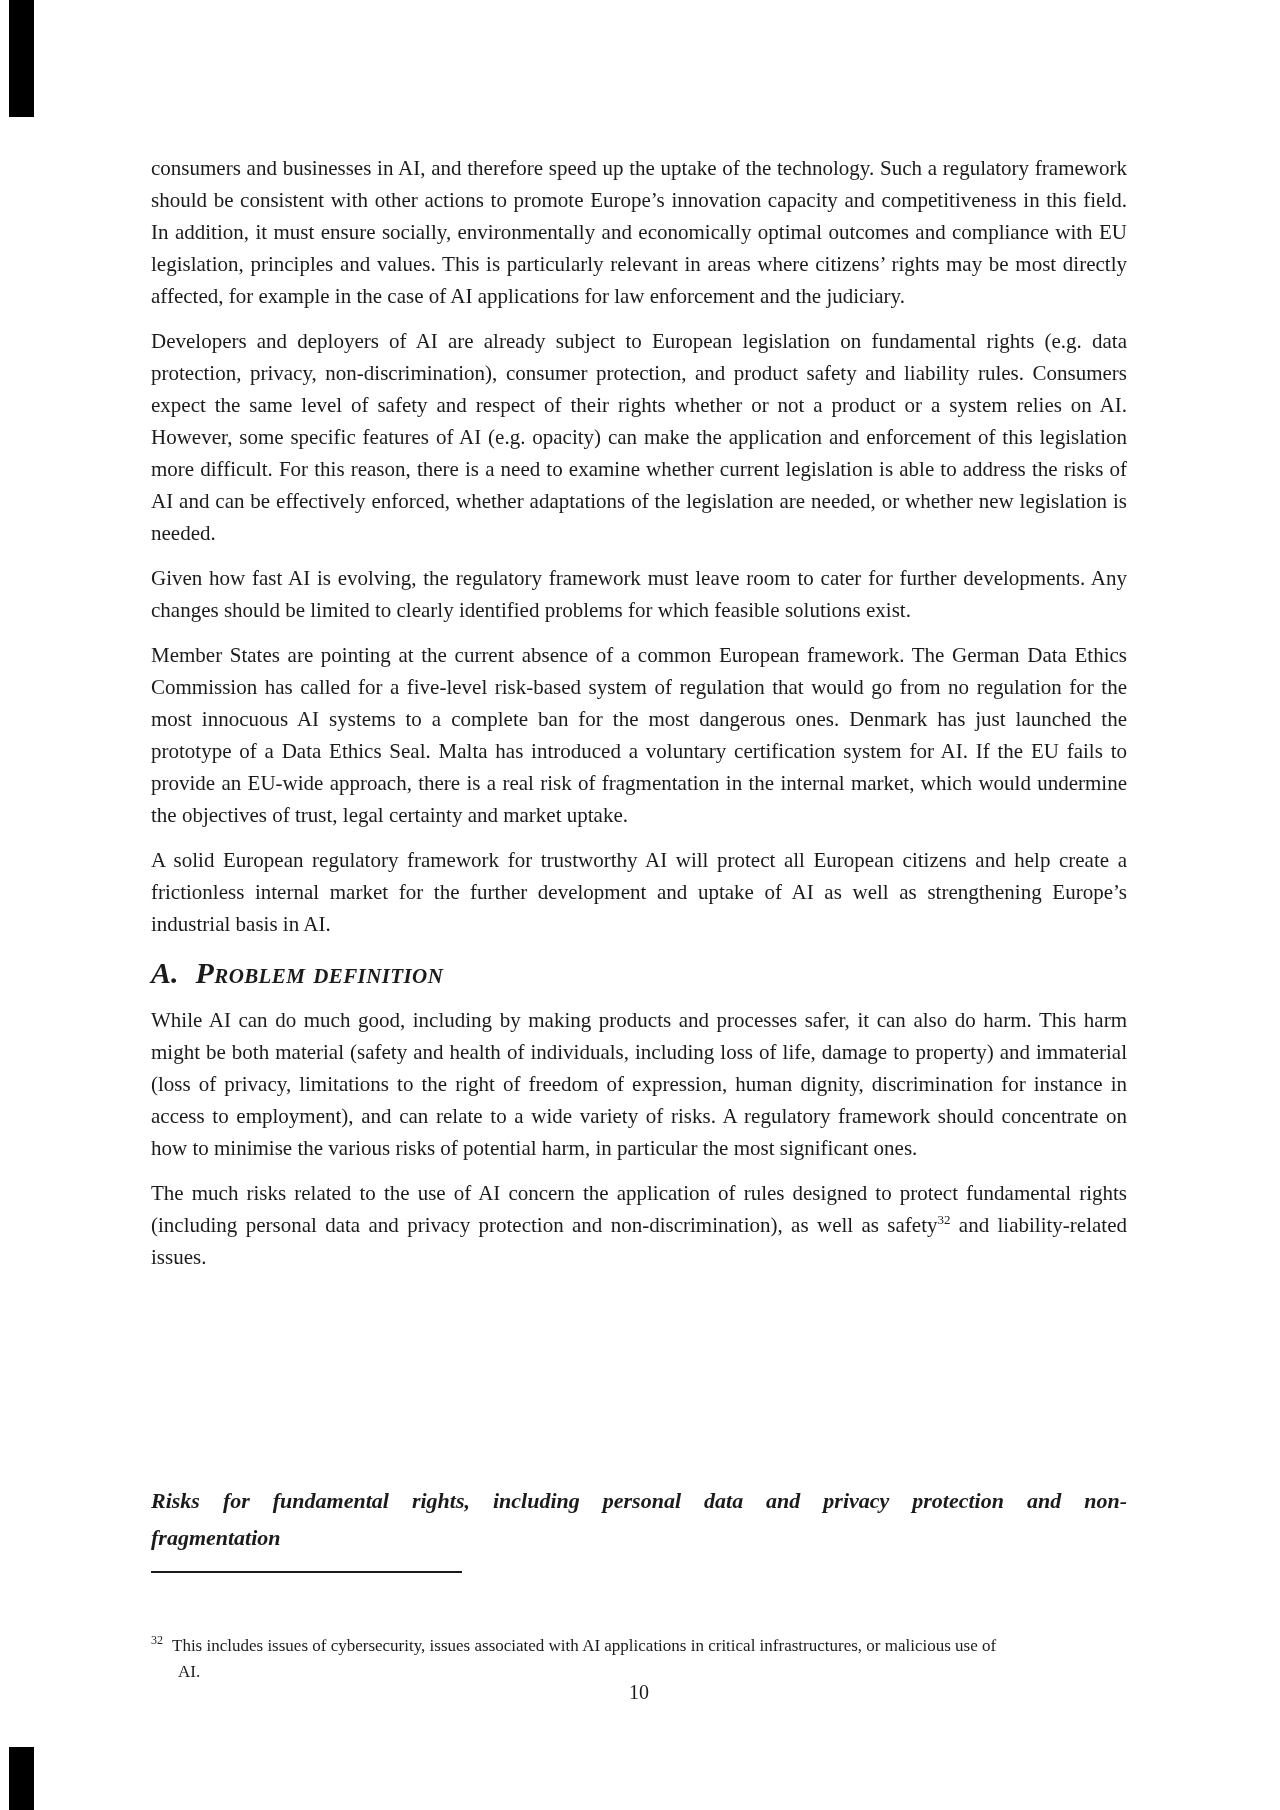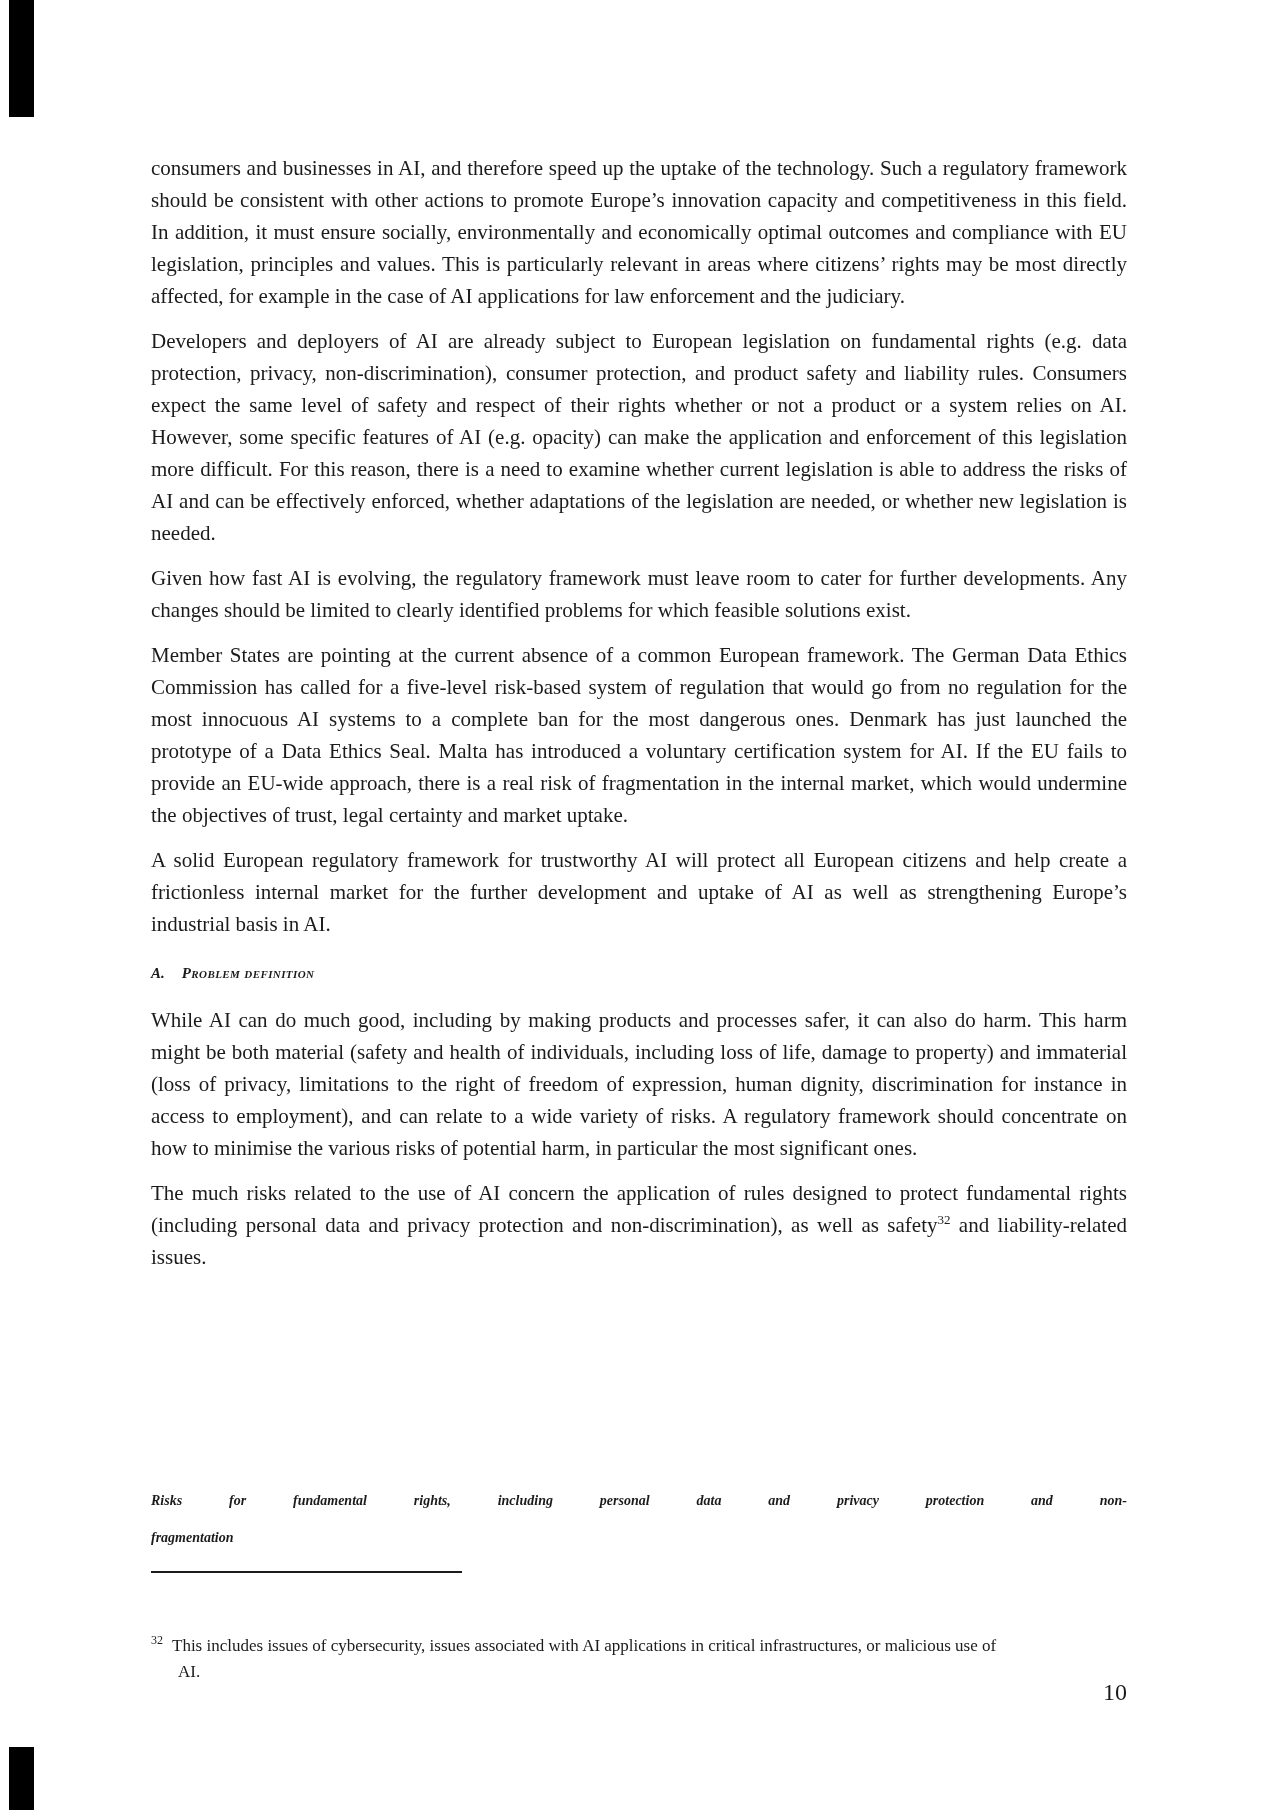--- a/index.html
+++ b/index.html
@@ -30,41 +30,41 @@
   }
   p.body-para {
     margin: 0 0 13px 0;
     font-size: 21px;
     line-height: 32px;
     text-align: justify;
     hyphens: none;
   }
   .heading-a {
     margin: 16px 0 14px 0;
-    font-size: 15px;
+    font-size: 30px;
     line-height: 34px;
     font-weight: bold;
     font-style: italic;
     white-space: nowrap;
   }
   .heading-a .heading-label { display: inline-block; margin-right: 17px; }
   .heading-a .heading-title { font-variant: small-caps; letter-spacing: 0.4px; }
 
   sup.fn-ref {
     font-size: 13px;
     line-height: 0;
     vertical-align: super;
   }
 
   .subheading {
     position: absolute;
     left: 151px;
     top: 1482px;
     width: 976px;
-    font-size: 14px;
+    font-size: 22px;
     line-height: 37px;
     font-weight: bold;
     font-style: italic;
   }
   .subheading .sub-line1 { text-align: justify; text-align-last: justify; }
   .subheading .sub-line2 { text-align: left; }
 
   .footnote-rule {
     position: absolute;
     left: 151px;
@@ -87,22 +87,22 @@
     vertical-align: super;
     margin-right: 9px;
   }
   .footnote .fn-line2 { padding-left: 27px; }
 
   .page-number {
     position: absolute;
     left: 151px;
     top: 1680px;
     width: 976px;
-    text-align: right;
-    font-size: 24px;
+    text-align: center;
+    font-size: 20px;
     line-height: 24px;
   }
 </style>
 </head>
 <body>
 
 <div class="scan-bar top"></div>
 <div class="scan-bar bottom"></div>
 
 <div class="content">

